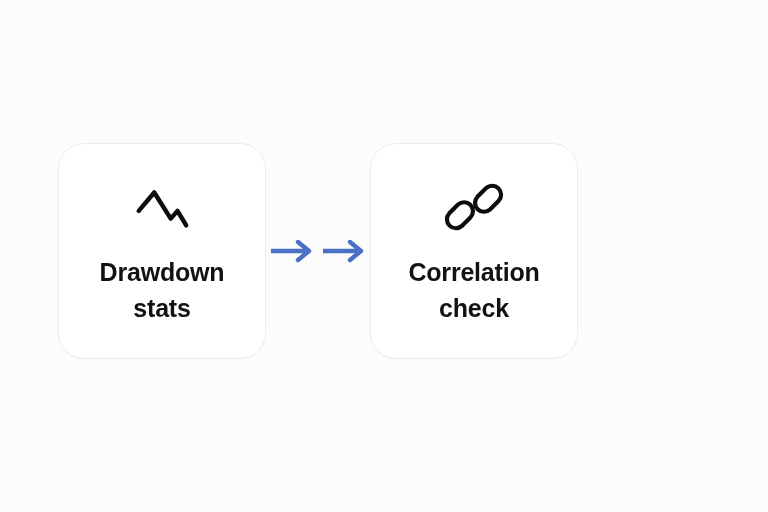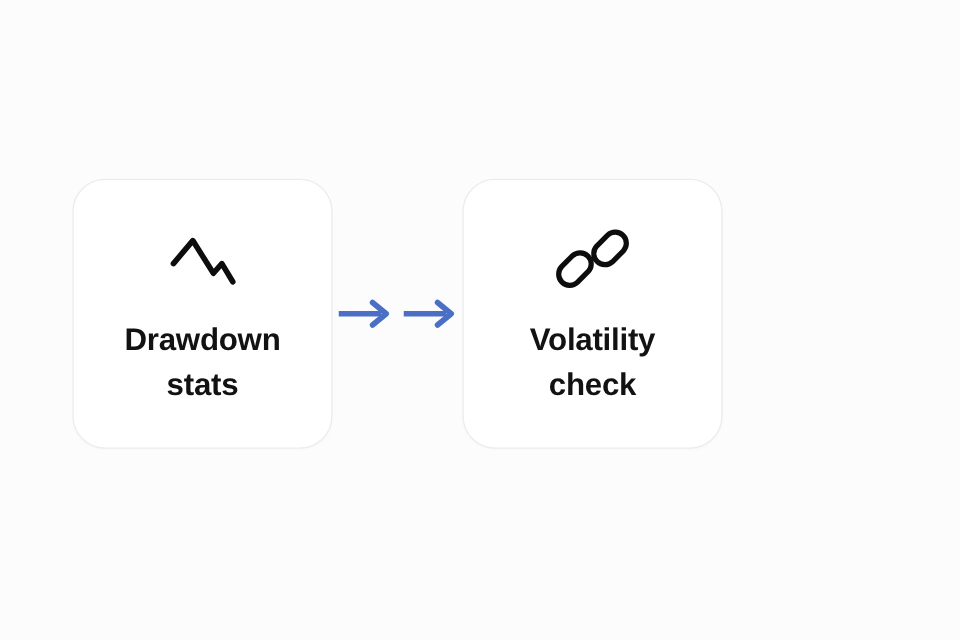--- a/index.html
+++ b/index.html
@@ -107,18 +107,18 @@
 
     <div class="card">
       <div class="card-icon">
         <svg viewBox="0 0 64 64" fill="none" xmlns="http://www.w3.org/2000/svg">
           <g stroke="#0d0d0d" stroke-width="4.3" stroke-linecap="round" fill="none">
             <path d="M35.5 21.5 L44.5 12.5 a9.2 9.2 0 0 1 13 13 L48.5 34.5 a9.2 9.2 0 0 1 -13 -13"></path>
             <path d="M28.5 42.5 L19.5 51.5 a9.2 9.2 0 0 1 -13 -13 L15.5 29.5 a9.2 9.2 0 0 1 13 13"></path>
           </g>
         </svg>
       </div>
-      <div class="card-label">Volatility
+      <div class="card-label">Correlation
 check</div>
     </div>
 
   </div>
 </div>
 
 </body></html>

